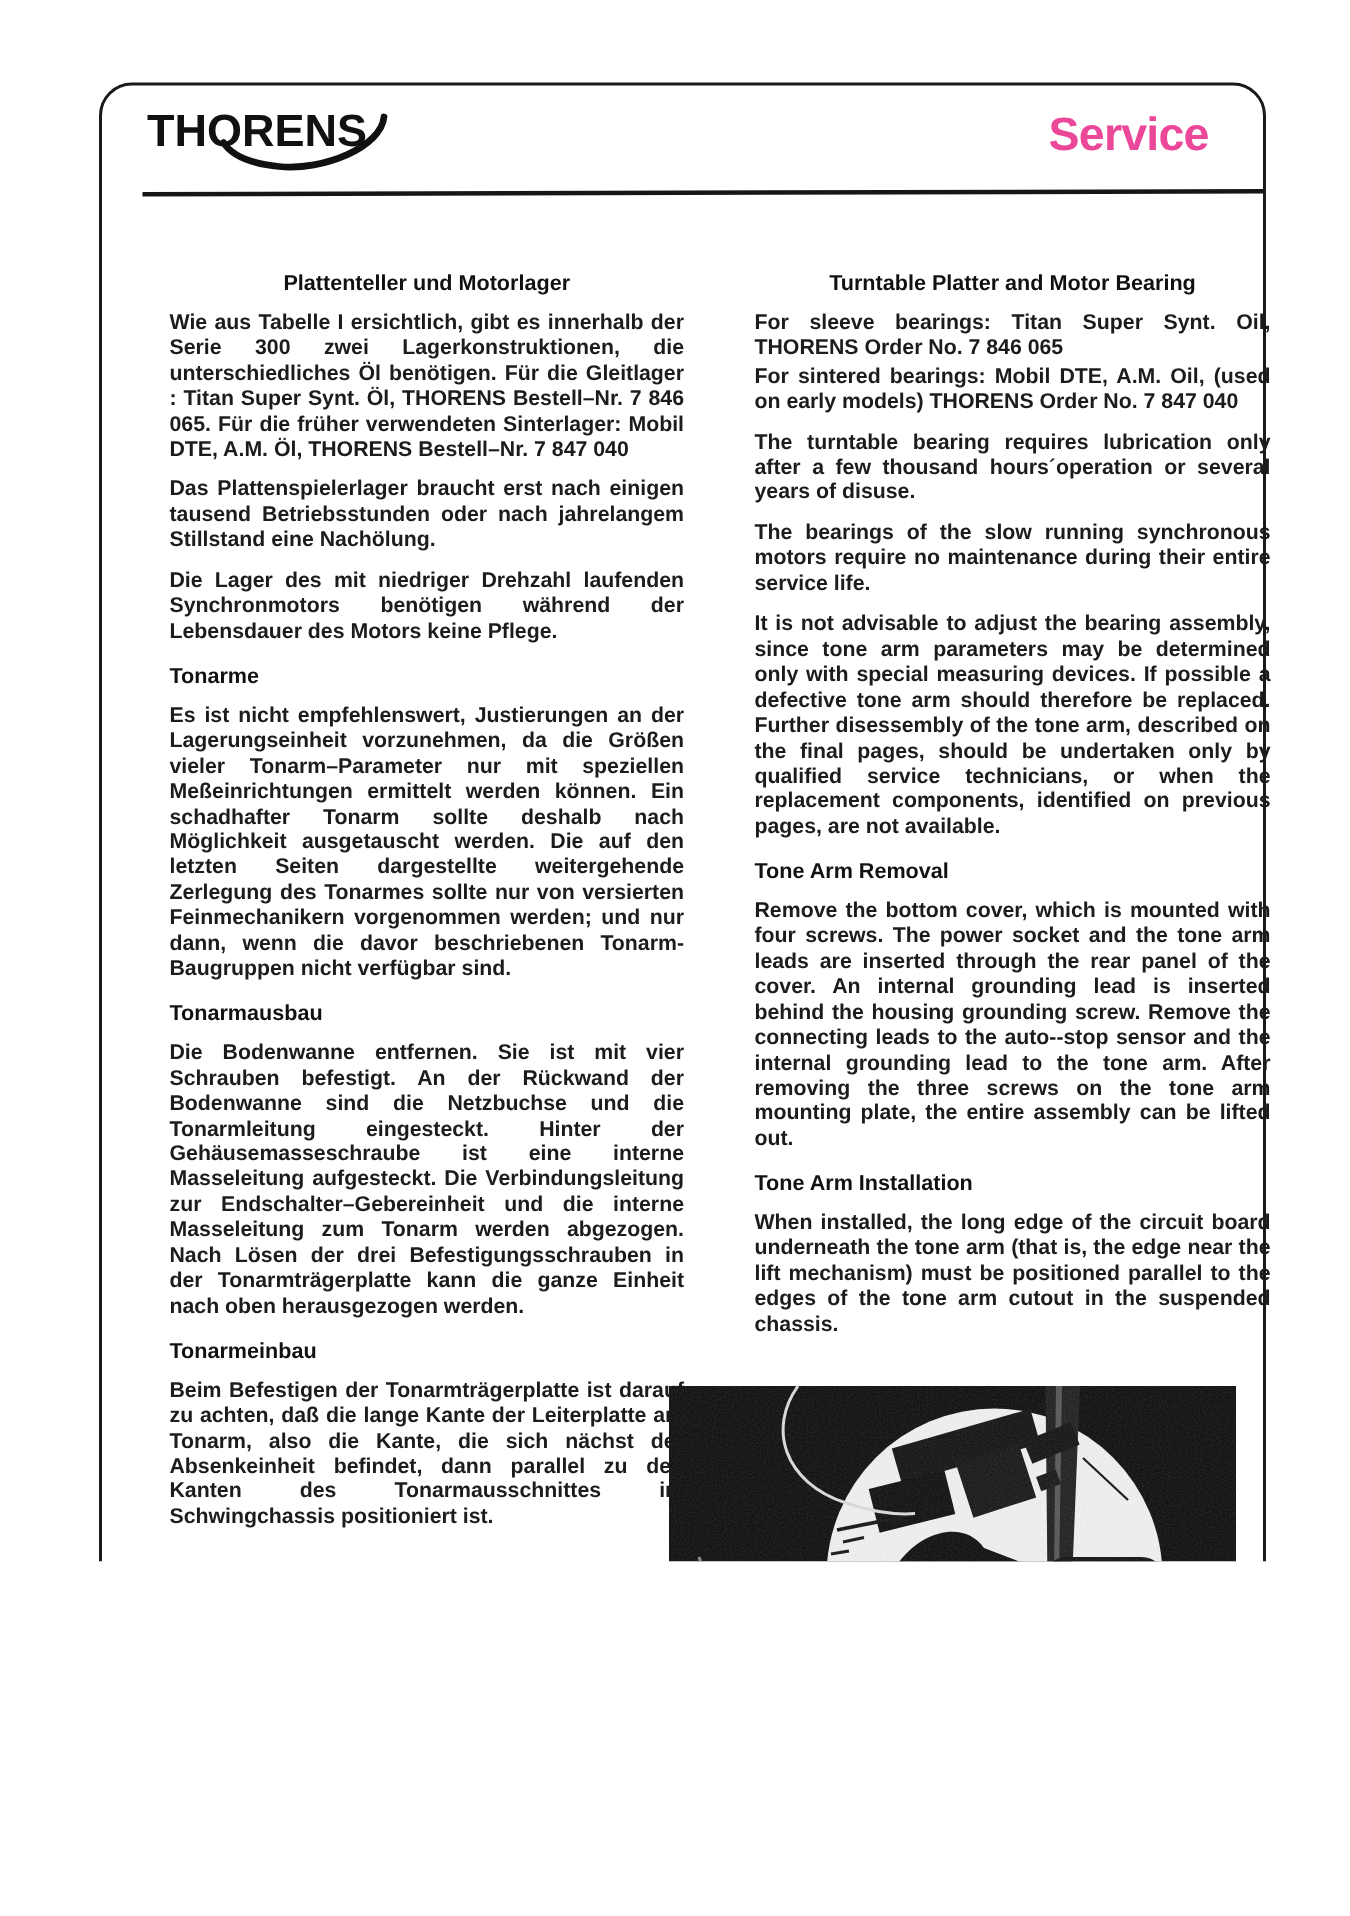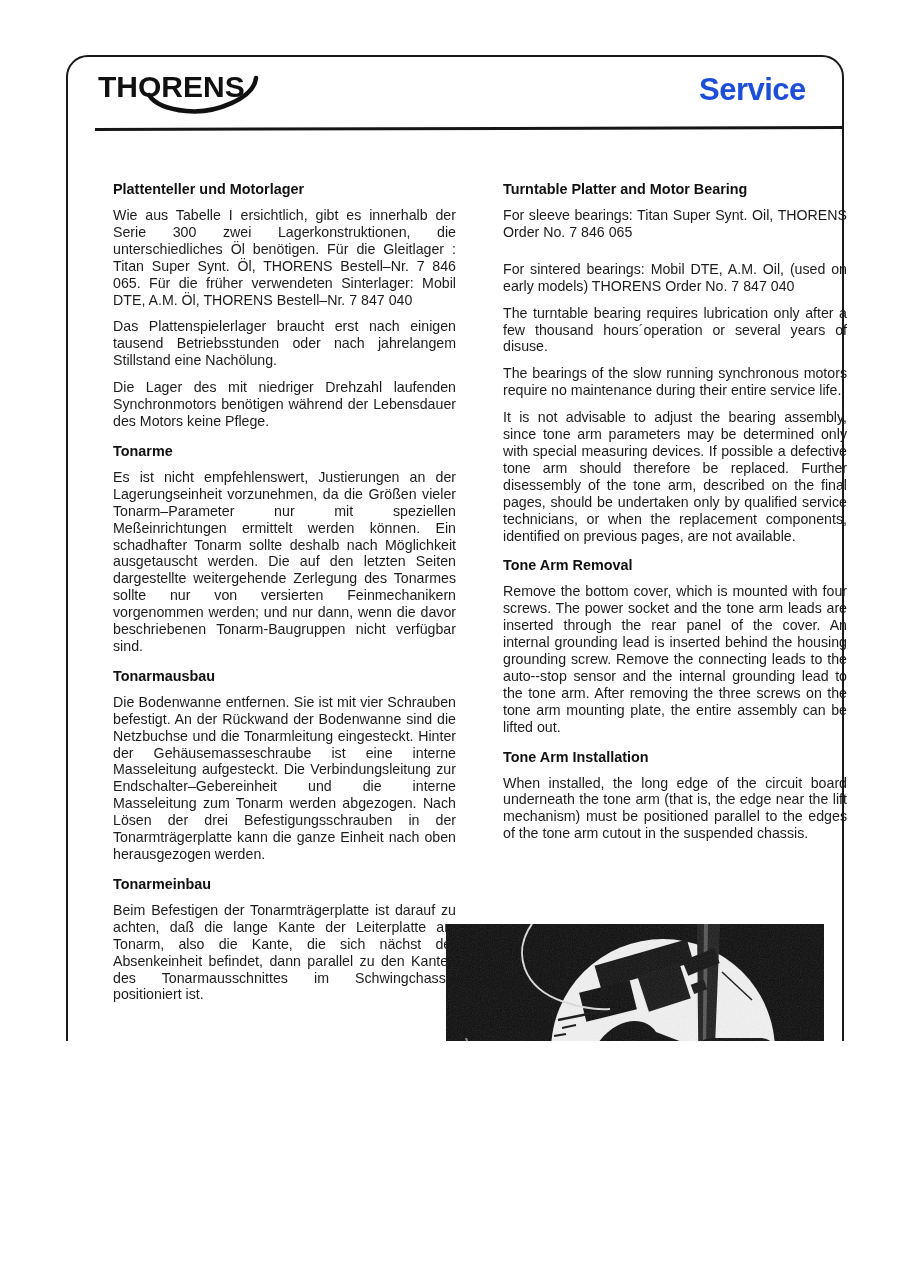--- a/index.html
+++ b/index.html
@@ -2,31 +2,31 @@
 <html lang="de"><head>
 <meta charset="utf-8">
 <style>
   html,body{margin:0;padding:0;background:#ffffff;}
   .canvas{position:relative;width:900px;height:1041px;background:#ffffff;overflow:hidden;
           font-family:"Liberation Sans",sans-serif;color:#1b1b1b;}
   .frame{position:absolute;left:66px;top:55px;width:774px;height:1174px;
          border:2px solid #1a1a1a;border-radius:22px;}
   .logo{position:absolute;left:98px;top:66px;width:180px;height:56px;}
   .service-title{position:absolute;left:699px;top:72px;margin:0;font-size:31px;font-weight:bold;
-                 letter-spacing:-0.5px;color:#1d4ed8;}
+                 letter-spacing:-0.5px;color:#ec4899;}
   .rule{position:absolute;left:95px;top:127px;width:748px;height:3px;background:#161616;
         transform:rotate(-0.15deg);}
   .col{position:absolute;top:181px;width:343px;font-size:14.2px;line-height:16.9px;
        color:#1c1c1c;hyphens:auto;}
   .col-left{left:113px;}
   .col-right{left:503px;width:344px;}
   .col h2{font-size:14.4px;line-height:17px;font-weight:bold;margin:13px 0 9px;color:#111;}
-  .col h2.first{margin-top:0;}
-  .col p{margin:0 0 10px;text-align:justify;}
-  .col p.tight{margin-bottom:20px;}
+  .col h2.first{margin-top:0;text-align:center;}
+  .col p{margin:0 0 10px;text-align:justify;font-weight:bold;}
+  .col p.tight{margin-bottom:2px;}
   figure.photo{position:absolute;left:446px;top:924px;width:378px;height:262px;margin:0;}
   .page-number{position:absolute;left:430px;top:1234px;width:60px;text-align:center;
                font-size:22px;color:#222;}
 </style>
 </head>
 <body>
 
 <div class="canvas">
 
   <div class="frame"></div>

